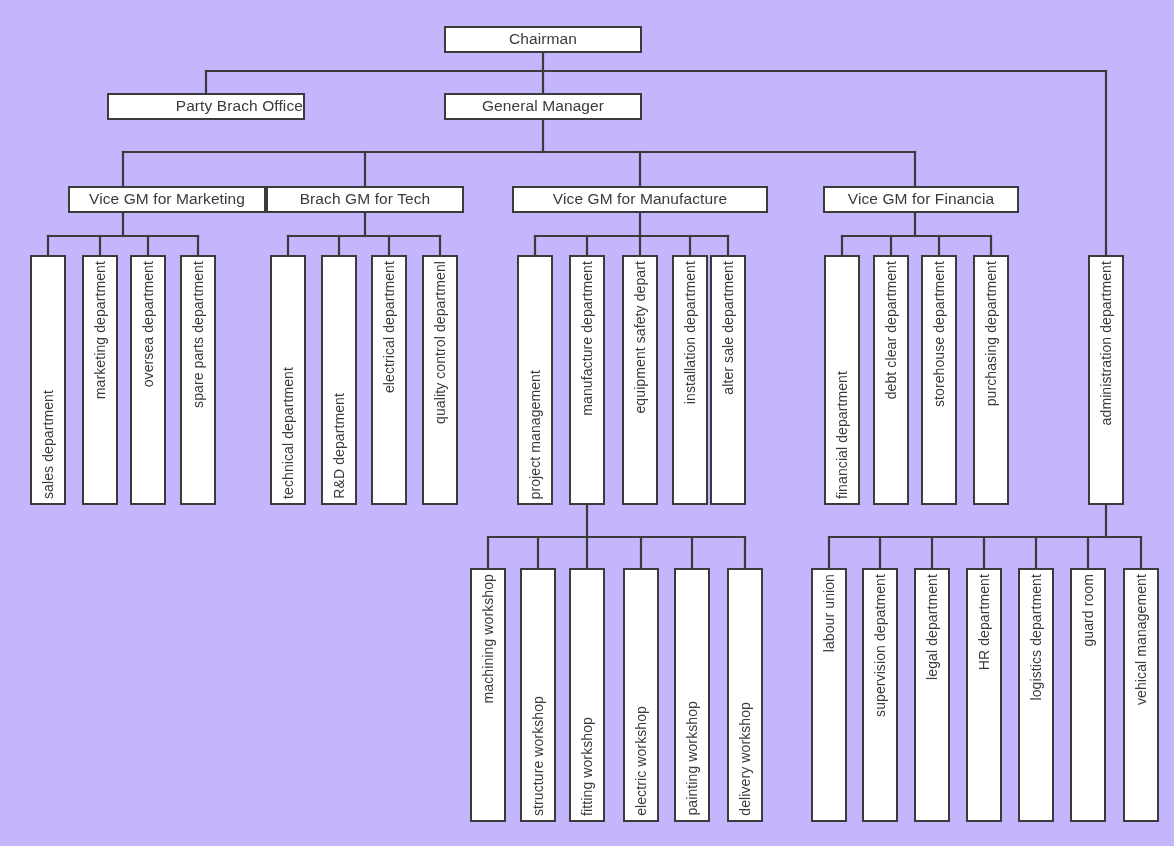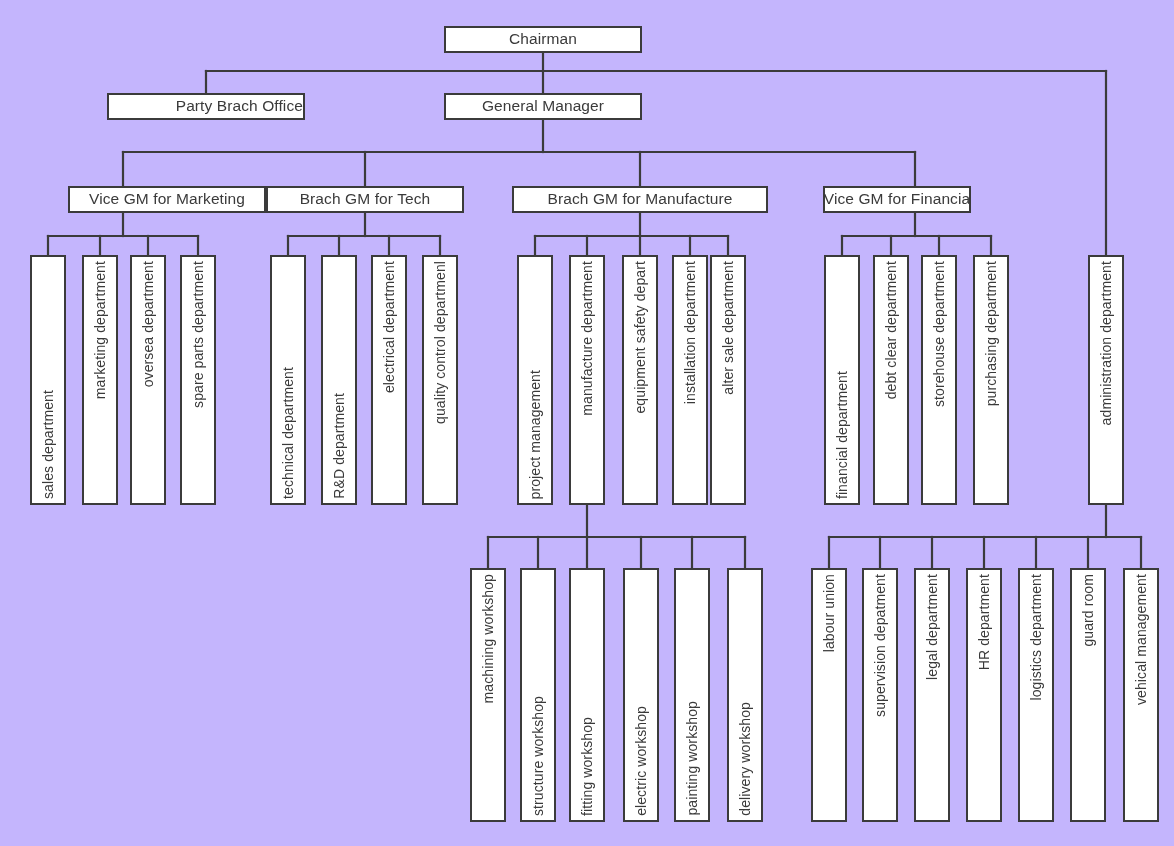--- a/index.html
+++ b/index.html
@@ -153,23 +153,23 @@
     <span class="label">General Manager</span>
   </div>
 
   <div class="node horiz" style="left:24px; top:186px; width:198px;margin-left:44px;">
     <span class="label">Vice GM for Marketing</span>
   </div>
   <div class="node horiz" style="left:266px; top:186px; width:198px;">
     <span class="label">Brach GM for Tech</span>
   </div>
   <div class="node horiz" style="left:512px; top:186px; width:256px;">
-    <span class="label">Brach GM for Manufacture</span>
-  </div>
-  <div class="node horiz" style="left:823px; top:186px; width:148px;">
+    <span class="label">Vice GM for Manufacture</span>
+  </div>
+  <div class="node horiz" style="left:823px; top:186px; width:196px;">
     <span class="label">Vice GM for Financia</span>
   </div>
 
   <div class="node vert align-start" style="left:30px; top:255px; height:250px;">
     <span class="label">sales department</span>
   </div>
   <div class="node vert align-end" style="left:82px; top:255px; height:250px;">
     <span class="label">marketing department</span>
   </div>
   <div class="node vert align-end" style="left:130px; top:255px; height:250px;">

